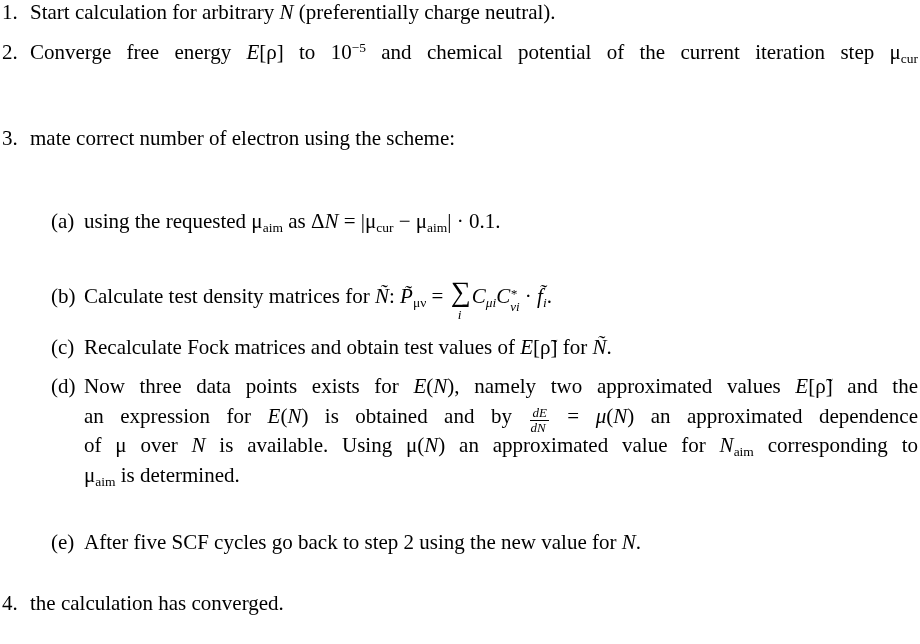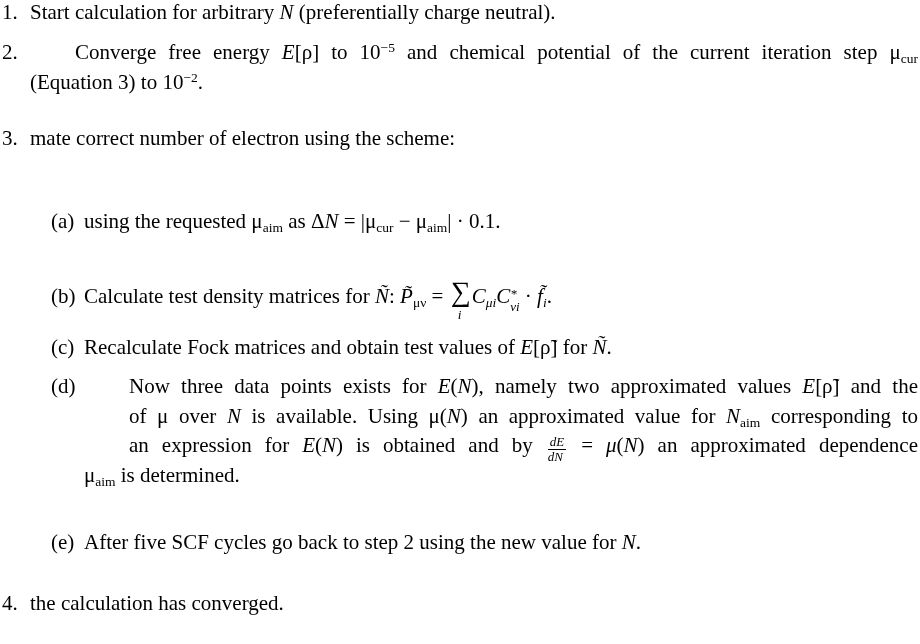--- a/index.html
+++ b/index.html
@@ -8,21 +8,21 @@
   .doc{position:relative;width:920px;height:644px;overflow:hidden;
        font-size:21px;line-height:29.5px;}
   .block{position:absolute;left:0;right:0;}
   .main > .num{position:absolute;left:2px;top:0;}
   .main > .body{margin-left:30px;margin-right:2px;}
   .sub  > .num{position:absolute;left:51px;top:0;}
   .sub  > .body{margin-left:84px;margin-right:2px;}
   .b0{top:-2px}.b1{top:38px}.b2{top:124px}.b3{top:207px}.b4{top:282px}
   .b5{top:333px}.b6{top:372px}.b7{top:528px}.b8{top:589px}
   .line{height:29.5px;white-space:normal;}
-  .line.j{text-align:justify;text-align-last:justify;margin-left:45px;-moz-text-align-last:justify;}
+  .line.j{text-align:justify;text-align-last:justify;-moz-text-align-last:justify;}
   .it{font-style:italic;}
   sub,sup{font-size:13.5px;line-height:0;font-style:normal;}
   sup{vertical-align:7px;}
   sub{vertical-align:-4px;}
   sub.it,sup.it{font-style:italic;}
   
   .frac{display:inline-block;vertical-align:-9px;text-align:center;
         font-style:italic;line-height:1;margin:0 2px;}
   .fn{display:block;font-size:13px;line-height:14px;border-bottom:1.2px solid #000;padding:0 2px;}
   .fd{display:block;font-size:13px;line-height:14px;}
@@ -45,21 +45,20 @@
     <span class="num">1.</span>
     <div class="body">
         <div class="line"><span>Start calculation for arbitrary </span><span class="it">N</span><span> (preferentially charge neutral).</span></div>
       </div>
   </section>
 
   <section class="block main b1">
     <span class="num">2.</span>
     <div class="body">
         <div class="line j"><span>Converge free energy </span><span class="it">E</span><span>[ρ] to 10</span><sup>−5</sup><span> and chemical potential of the current iteration step μ</span><sub>cur</sub></div>
-        <div class="line"><span>(Equation 3) to 10</span><sup>−2</sup><span>.</span></div>
       </div>
   </section>
 
   <section class="block main b2">
     <span class="num">3.</span>
     <div class="body">
         <div class="line"><span>mate correct number of electron using the scheme:</span></div>
       </div>
   </section>
 
@@ -81,22 +80,22 @@
     <span class="num">(c)</span>
     <div class="body">
         <div class="line"><span>Recalculate Fock matrices and obtain test values of </span><span class="it">E</span><span>[ρ̃] for </span><span class="it">Ñ</span><span>.</span></div>
       </div>
   </section>
 
   <section class="block sub b6">
     <span class="num">(d)</span>
     <div class="body">
         <div class="line j"><span>Now three data points exists for </span><span class="it">E</span><span>(</span><span class="it">N</span><span>), namely two approximated values </span><span class="it">E</span><span>[ρ̃] and the</span></div>
+        <div class="line j"><span>an expression for </span><span class="it">E</span><span>(</span><span class="it">N</span><span>) is obtained and by </span><span class="frac"><span class="fn">dE</span><span class="fd">dN</span></span><span> = </span><span class="it">μ</span><span>(</span><span class="it">N</span><span>) an approximated dependence</span></div>
         <div class="line j"><span>of μ over </span><span class="it">N</span><span> is available. Using μ(</span><span class="it">N</span><span>) an approximated value for </span><span class="it">N</span><sub>aim</sub><span> corresponding to</span></div>
-        <div class="line j"><span>an expression for </span><span class="it">E</span><span>(</span><span class="it">N</span><span>) is obtained and by </span><span class="frac"><span class="fn">dE</span><span class="fd">dN</span></span><span> = </span><span class="it">μ</span><span>(</span><span class="it">N</span><span>) an approximated dependence</span></div>
         <div class="line"><span>μ</span><sub>aim</sub><span> is determined.</span></div>
       </div>
   </section>
 
   <section class="block sub b7">
     <span class="num">(e)</span>
     <div class="body">
         <div class="line"><span>After five SCF cycles go back to step 2 using the new value for </span><span class="it">N</span><span>.</span></div>
       </div>
   </section>

